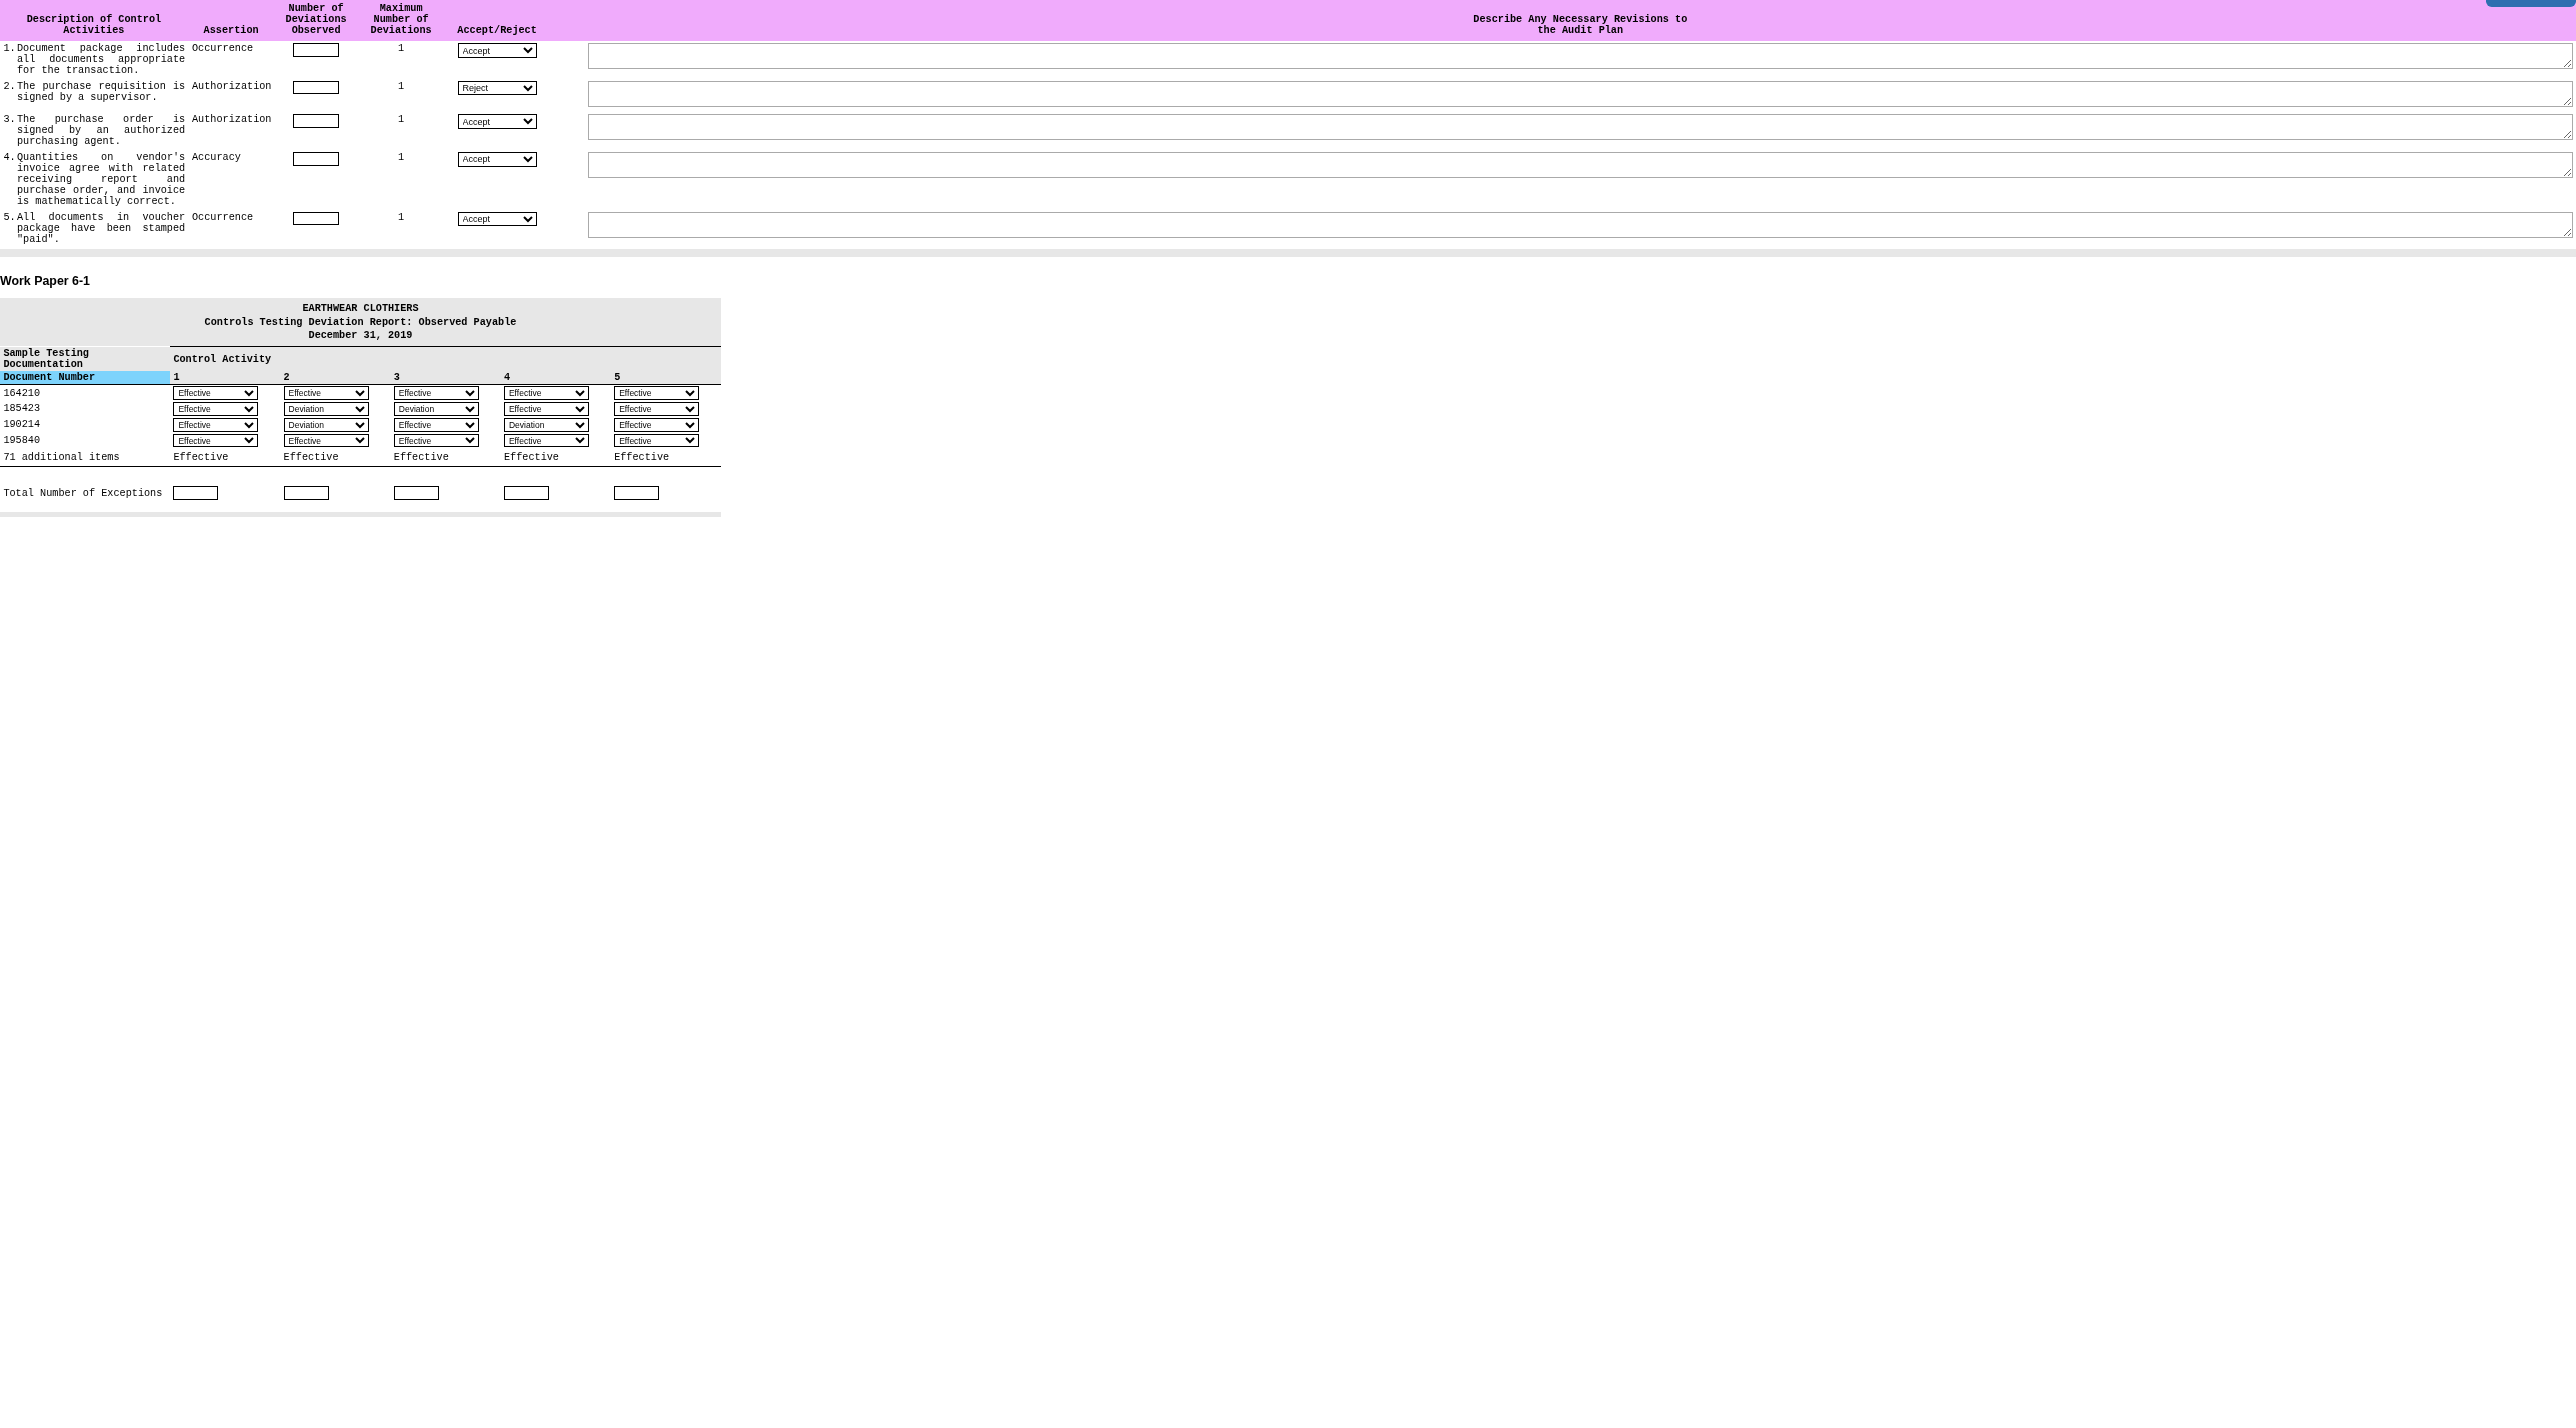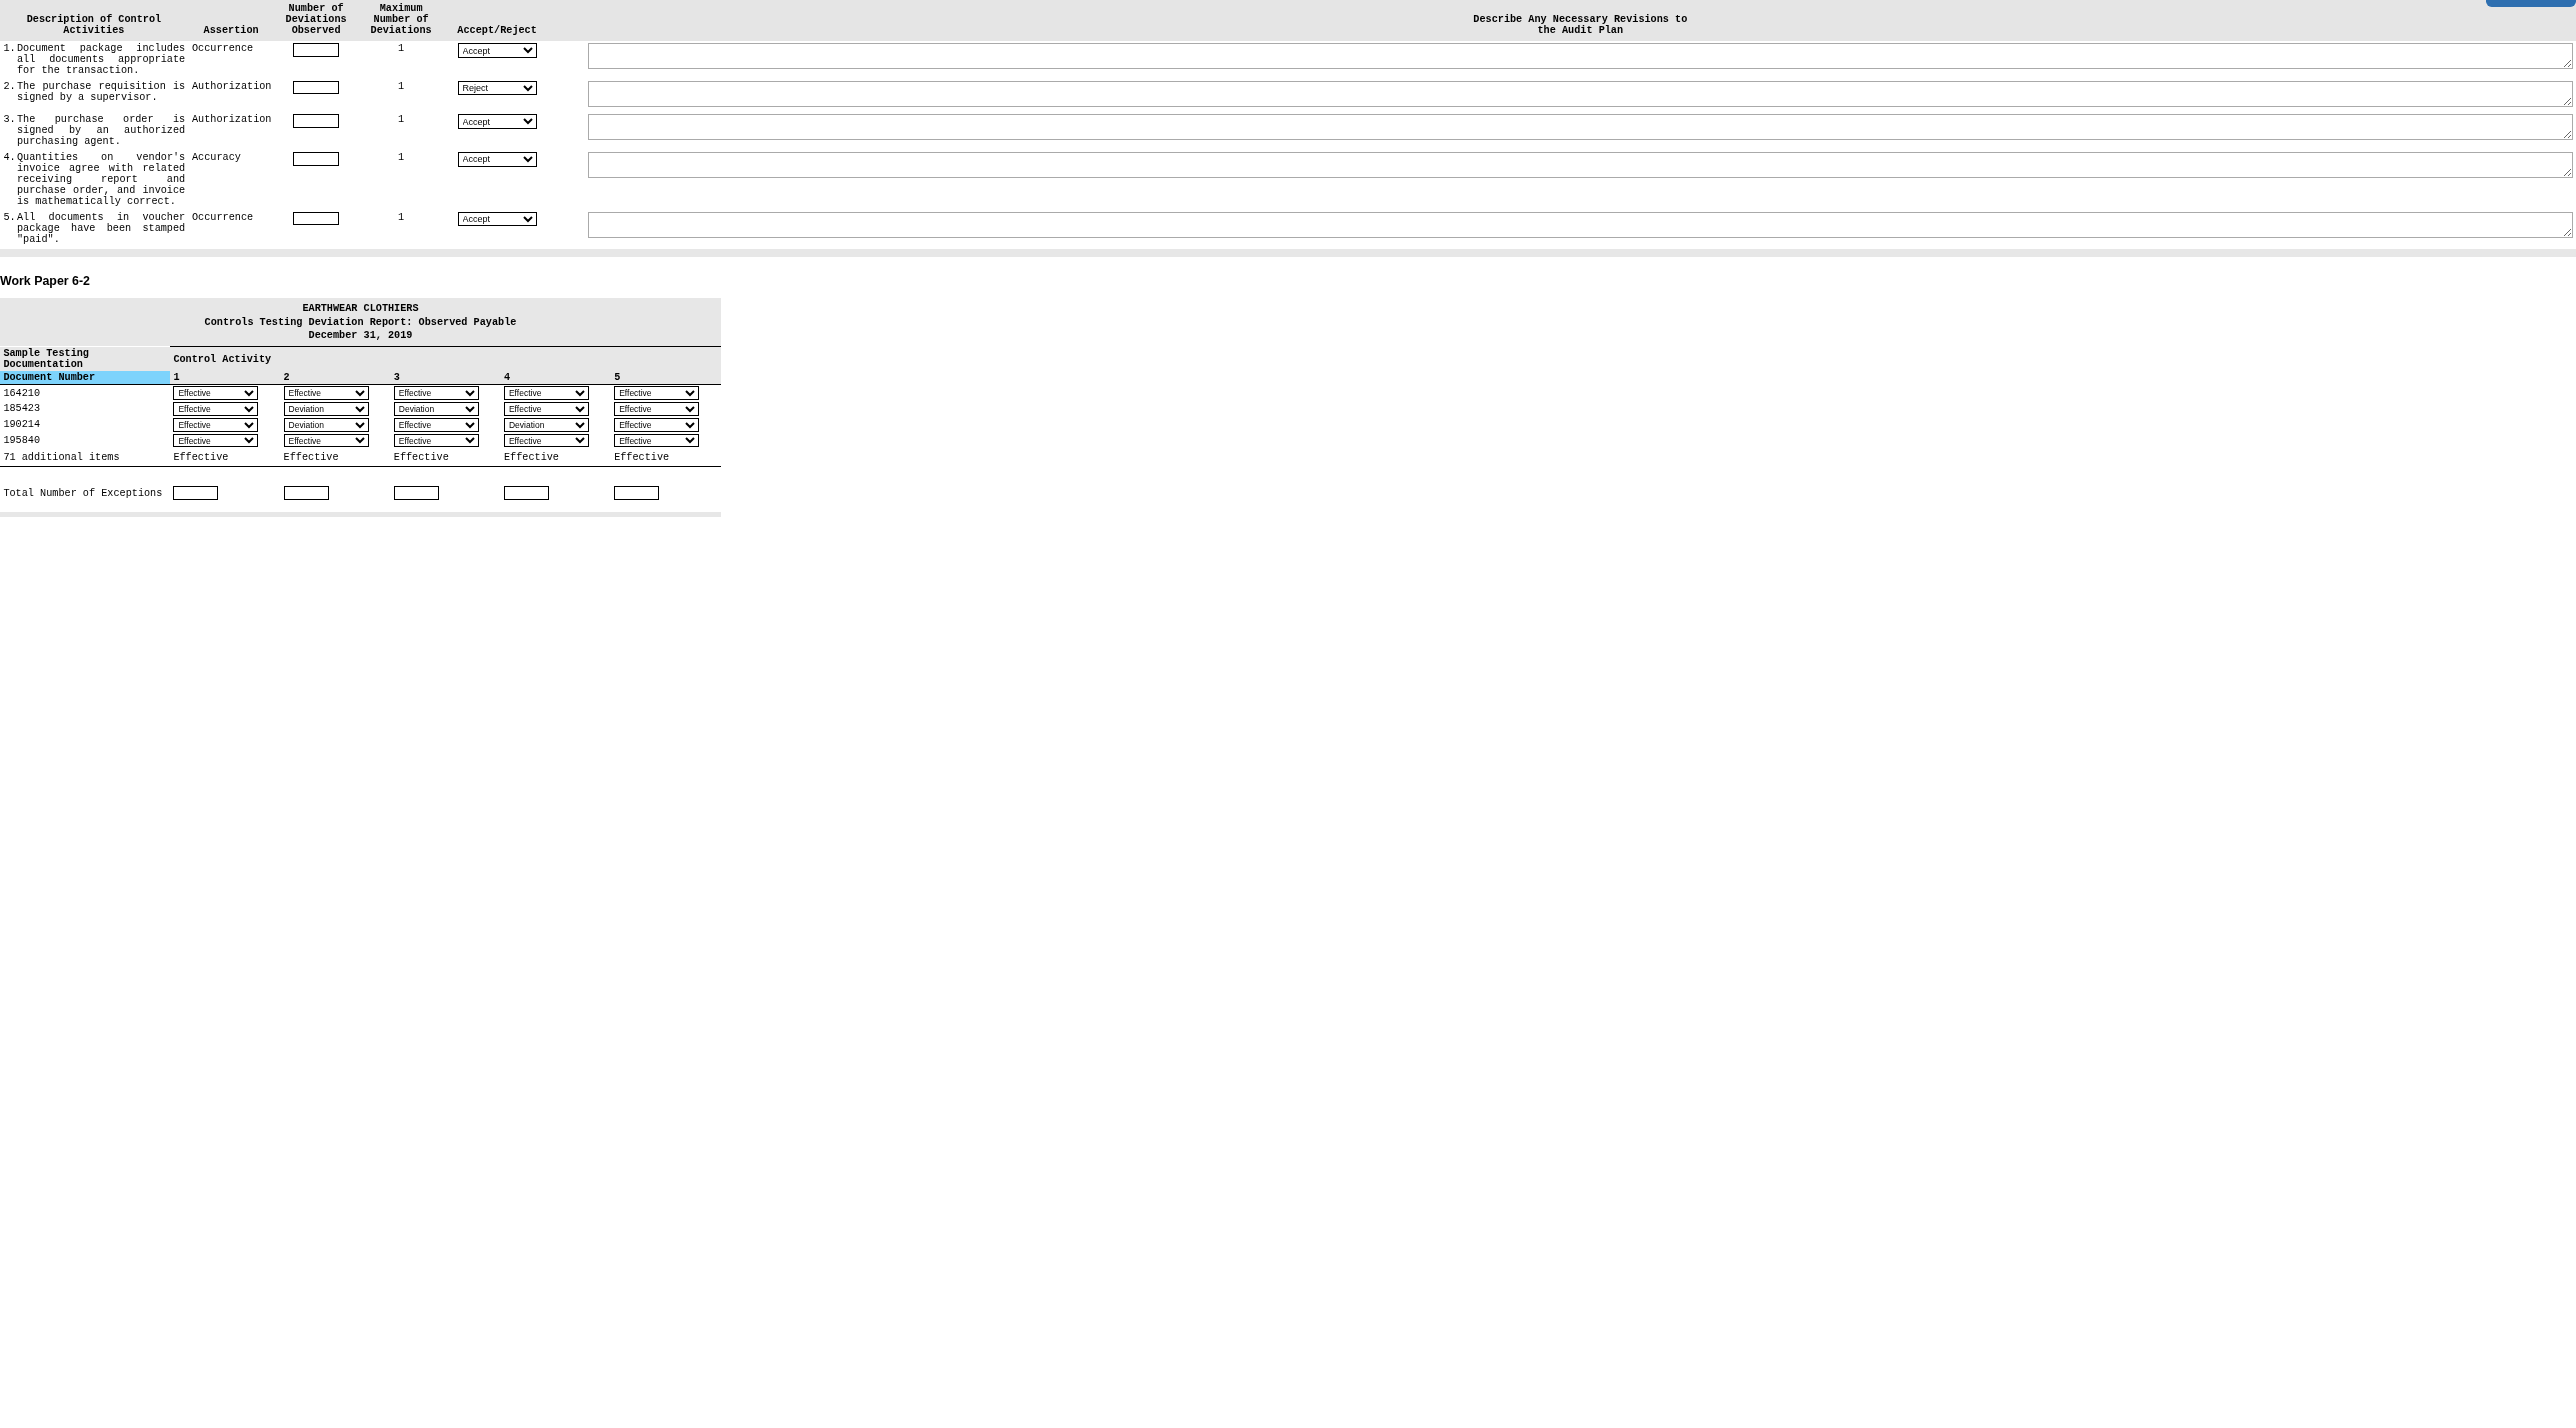--- a/index.html
+++ b/index.html
@@ -13,21 +13,21 @@
   }
 
   
   .block1 { width: 100%; }
   table.controls {
     width: 100%;
     border-collapse: collapse;
     table-layout: fixed;
   }
   table.controls thead th {
-    background: #e5e5e5;
+    background: #f0abfc;
     font-weight: bold;
     padding: 3.4px 2.3px 4.5px 2.3px;
     vertical-align: bottom;
     text-align: center;
     font-family: Liberation Mono, monospace;
   }
   table.controls thead th.desc-head { text-align: center; padding-left: 6px; padding-right: 6.8px; }
   table.controls tbody td {
     padding: 2.3px 3.4px;
     vertical-align: top;
@@ -222,21 +222,21 @@
           <td class="max">1</td>
           <td><select class="ar"><option>Accept</option><option>Reject</option></select></td>
           <td></td>
           <td class="revisions"><textarea class="rev" style=""></textarea></td>
         </tr>
       </tbody>
   </table>
   <div class="grey-strip"></div>
 </div>
 
-<h2 class="wp">Work Paper 6-2</h2>
+<h2 class="wp">Work Paper 6-1</h2>
 
 <div class="block2-wrap">
   <div class="titlebar">
     <div>EARTHWEAR CLOTHIERS</div>
     <div>Controls Testing Deviation Report: Observed Payable</div>
     <div>December 31, 2019</div>
   </div>
 
   <table class="sample">
     <colgroup>

